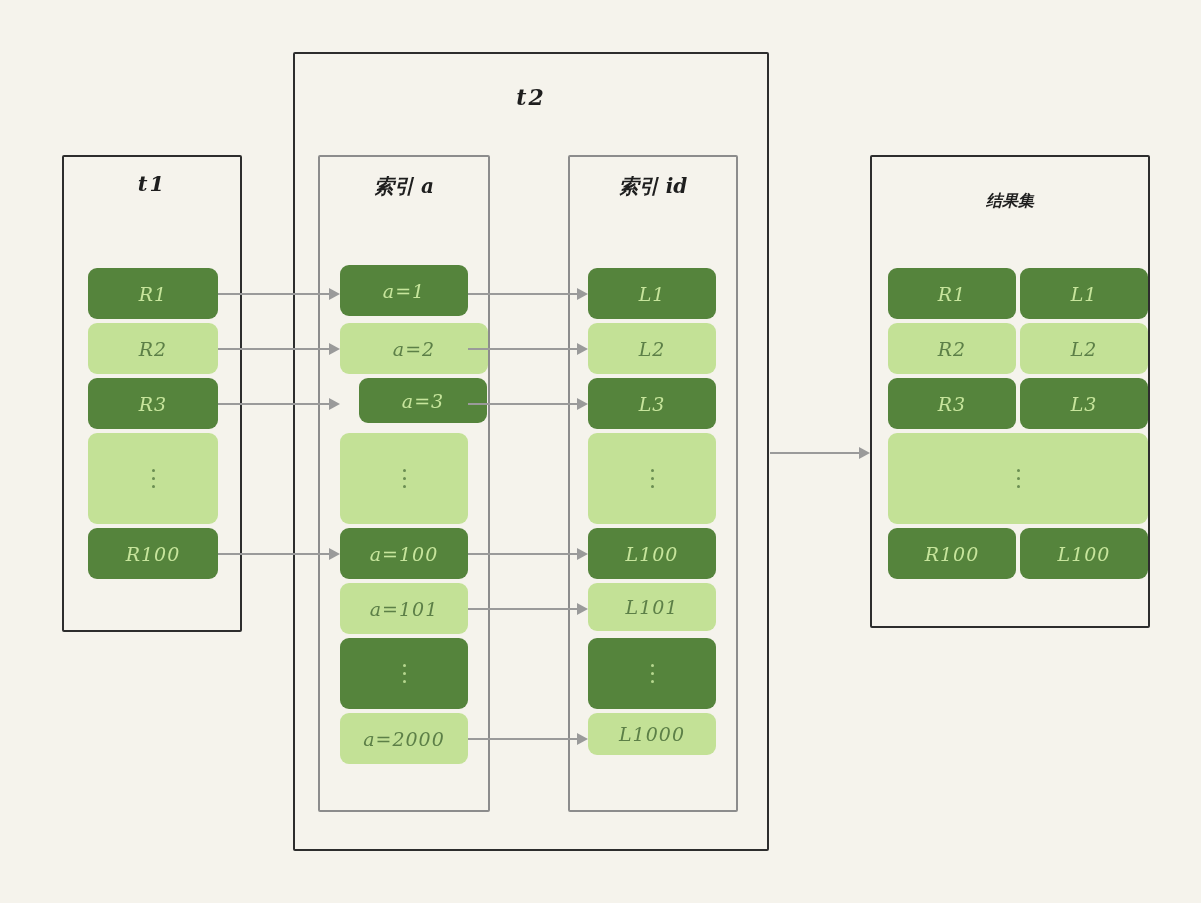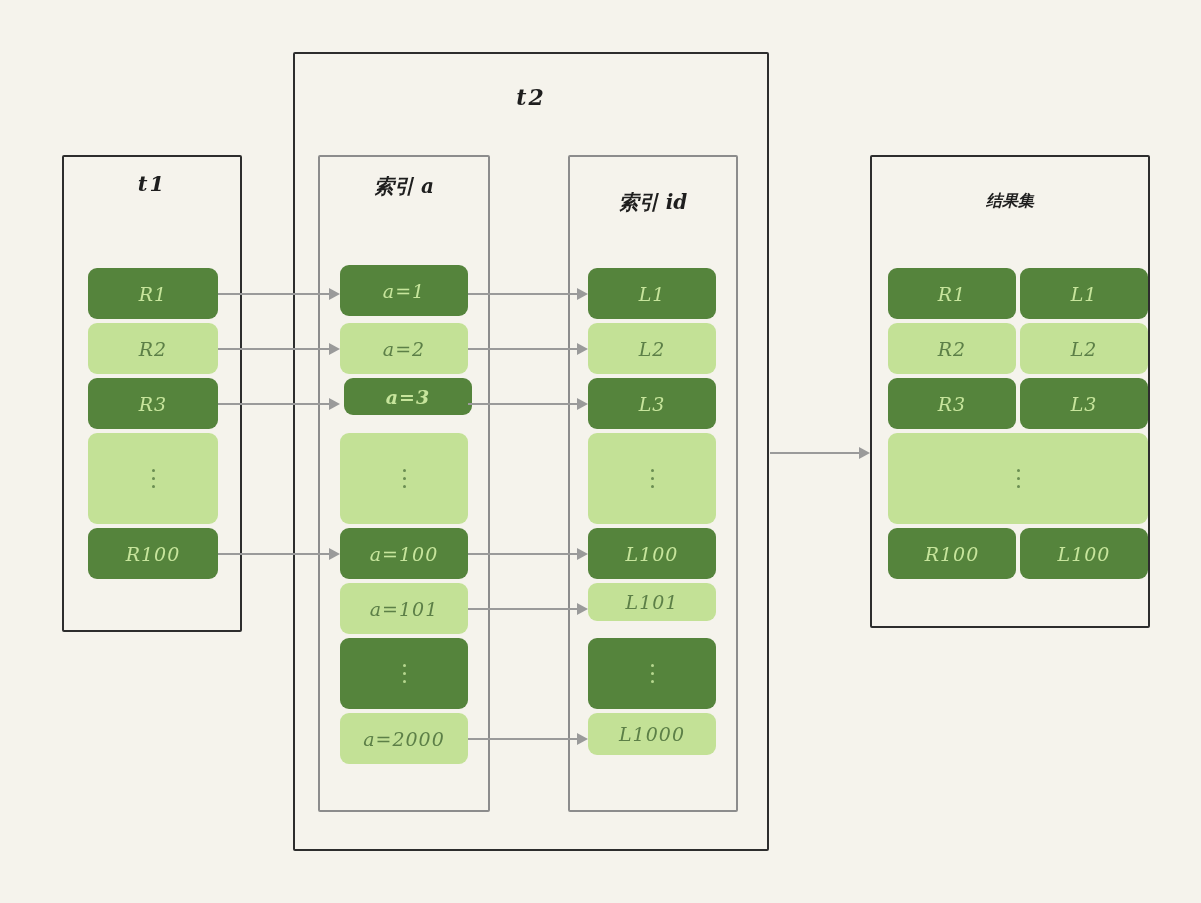--- a/index.html
+++ b/index.html
@@ -127,24 +127,24 @@
     <div class="box-title latin" style="top:30px; font-size:22px;">t2</div>
   </div>
 
   <div class="inner-box" style="left:318px; top:155px; width:172px; height:657px;">
     <div class="box-title" style="top:16px; font-size:20px;">索引 a</div>
   </div>
   <div id="index-a-cells">
       <div class="cell dark" style="left: 340px; top: 265px; width: 128px; height: 51px;">
         <span>a=1</span>
       </div>
-      <div class="cell light" style="left: 340px; top: 323px; width: 128px; height: 51px;">
+      <div class="cell light" style="left: 340px; top: 323px; width: 148px; height: 51px;">
         <span>a=2</span>
       </div>
-      <div class="cell dark" style="left: 344px; top: 378px; width: 128px; height: 37px; font-weight: bold;">
+      <div class="cell dark" style="left: 359px; top: 378px; width: 128px; height: 45px;">
         <span>a=3</span>
       </div>
       <div class="cell light" style="left: 340px; top: 433px; width: 128px; height: 91px;">
         <span class="dots">
           <i></i>
           <i></i>
           <i></i>
         </span>
       </div>
       <div class="cell dark" style="left: 340px; top: 528px; width: 128px; height: 51px;">
@@ -159,21 +159,21 @@
           <i></i>
           <i></i>
         </span>
       </div>
       <div class="cell light" style="left: 340px; top: 713px; width: 128px; height: 51px;">
         <span>a=2000</span>
       </div>
     </div>
 
   <div class="inner-box" style="left:568px; top:155px; width:170px; height:657px;">
-    <div class="box-title" style="top:16px; font-size:20px;margin-top:16px;">索引 id</div>
+    <div class="box-title" style="top:16px; font-size:20px;">索引 id</div>
   </div>
   <div id="index-id-cells">
       <div class="cell dark" style="left: 588px; top: 268px; width: 128px; height: 51px;">
         <span>L1</span>
       </div>
       <div class="cell light" style="left: 588px; top: 323px; width: 128px; height: 51px;">
         <span>L2</span>
       </div>
       <div class="cell dark" style="left: 588px; top: 378px; width: 128px; height: 51px;">
         <span>L3</span>
@@ -181,21 +181,21 @@
       <div class="cell light" style="left: 588px; top: 433px; width: 128px; height: 91px;">
         <span class="dots">
           <i></i>
           <i></i>
           <i></i>
         </span>
       </div>
       <div class="cell dark" style="left: 588px; top: 528px; width: 128px; height: 51px;">
         <span>L100</span>
       </div>
-      <div class="cell light" style="left: 588px; top: 583px; width: 128px; height: 38px;">
+      <div class="cell light" style="left: 588px; top: 583px; width: 128px; height: 48px;">
         <span>L101</span>
       </div>
       <div class="cell dark" style="left: 588px; top: 638px; width: 128px; height: 71px;">
         <span class="dots">
           <i></i>
           <i></i>
           <i></i>
         </span>
       </div>
       <div class="cell light" style="left: 588px; top: 713px; width: 128px; height: 42px;">

